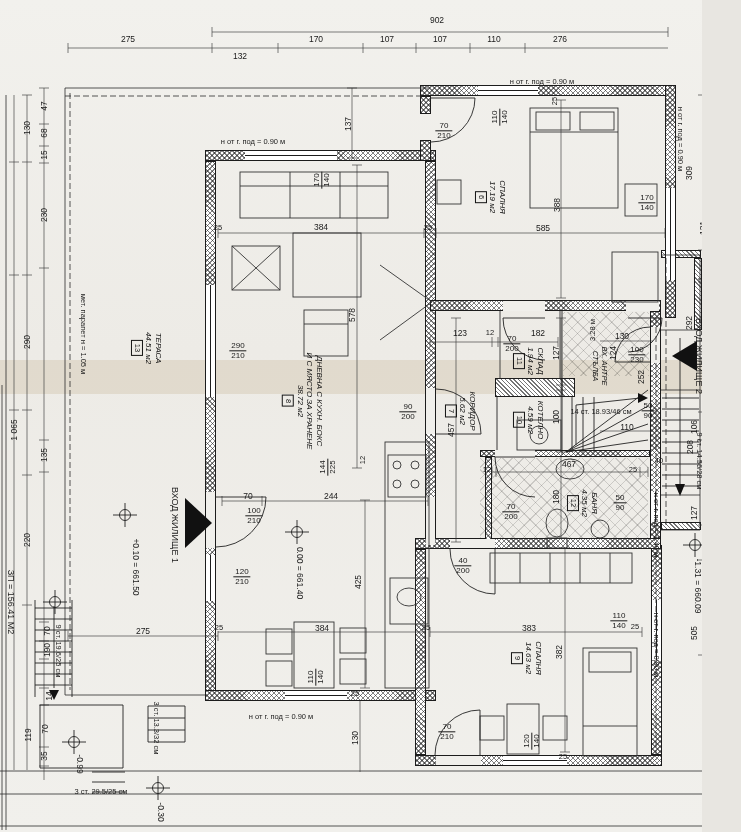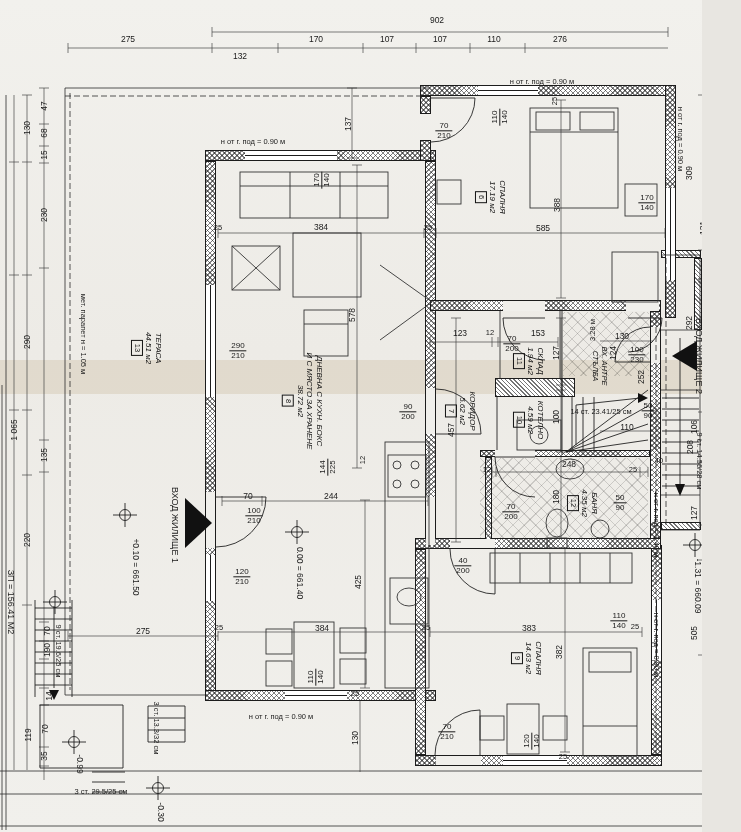--- a/index.html
+++ b/index.html
@@ -229,29 +229,29 @@
   <span class="L" style="left:321px;top:227px">384</span>
   <span class="L" style="left:543px;top:228px">585</span>
   <span class="L sm" style="left:218px;top:228px">25</span>
   <span class="L sm" style="left:428px;top:228px">25</span>
   <span class="L v sm" style="left:555px;top:101px">25</span>
   <span class="L v" style="left:348px;top:124px">137</span>
   <span class="L v" style="left:557px;top:205px">388</span>
   <span class="L v" style="left:352px;top:315px">578</span>
   <span class="L" style="left:460px;top:333px">123</span>
   <span class="L sm" style="left:490px;top:333px">12</span>
-  <span class="L" style="left:538px;top:333px">153</span>
+  <span class="L" style="left:538px;top:333px">182</span>
   <span class="L v" style="left:556px;top:353px">127</span>
   <span class="L" style="left:622px;top:336px">130</span>
   <span class="L v" style="left:613px;top:353px">124</span>
   <span class="L v" style="left:641px;top:377px">252</span>
   <span class="L v" style="left:451px;top:430px">457</span>
   <span class="L v" style="left:556px;top:417px">100</span>
   <span class="L" style="left:627px;top:427px">110</span>
-  <span class="L" style="left:569px;top:464px">248</span>
+  <span class="L" style="left:569px;top:464px">467</span>
   <span class="L sm" style="left:487px;top:470px">12</span>
   <span class="L sm" style="left:633px;top:470px">25</span>
   <span class="L v" style="left:556px;top:497px">180</span>
   <span class="L" style="left:331px;top:496px">244</span>
   <span class="L" style="left:248px;top:496px">70</span>
   <span class="L v" style="left:358px;top:582px">425</span>
   <span class="L" style="left:529px;top:628px">383</span>
   <span class="L v" style="left:559px;top:652px">382</span>
   <span class="L" style="left:322px;top:628px">384</span>
   <span class="L sm" style="left:219px;top:628px">25</span>
@@ -351,21 +351,21 @@
   <div class="room" style="left:527px;top:658px"><i>СПАЛНЯ</i><br><i>14.63 м2</i><br><s class="box" style="text-decoration:none">9</s></div>
 
   <span class="L v2" style="left:174px;top:525px;font-size:9px">ВХОД ЖИЛИЩЕ 1</span>
   <span class="L v2" style="left:698px;top:356px;font-size:9px">ВХОД ЖИЛИЩЕ 2</span>
   <span class="L v2" style="left:300px;top:573px">0.00 = 661.40</span>
   <span class="L v2" style="left:136px;top:567px">+0.10 = 661.50</span>
   <span class="L v2" style="left:713px;top:312px">0.00 = 661.40</span>
   <span class="L v2" style="left:698px;top:586px">-1.31 = 660.09</span>
   <span class="L v2" style="left:80px;top:764px">-0.99</span>
   <span class="L v2" style="left:161px;top:812px">-0.30</span>
-  <span class="L sm" style="left:601px;top:412px">14 ст. 23.41/25 см</span>
+  <span class="L sm" style="left:601px;top:412px">14 ст. 18.93/46 см</span>
   <span class="L v2 sm" style="left:699px;top:461px">9 ст. 14.56/28 см</span>
   <span class="L v2 sm" style="left:58px;top:651px">9 ст. 19.6/25 см</span>
   <span class="L v2 sm" style="left:156px;top:728px">3 ст. 13.3/32 см</span>
   <span class="L sm" style="left:101px;top:792px">3 ст. 29.5/25 см</span>
   <div class="room sm" style="left:600px;top:366px;font-size:7.5px"><i>ВХ. АНТРЕ</i><br><i>СТЪЛБА</i></div>
   <span class="L sm" style="left:542px;top:82px">н от г. под = 0.90 м</span>
   <span class="L sm" style="left:253px;top:142px">н от г. под = 0.90 м</span>
   <span class="L v2 sm" style="left:680px;top:139px">н от г. под = 0.90 м</span>
   <span class="L v2 sm" style="left:656px;top:525px">н от г. под = 1.40 м</span>
   <span class="L v2 sm" style="left:656px;top:645px">н от г. под = 0.90 м</span>

